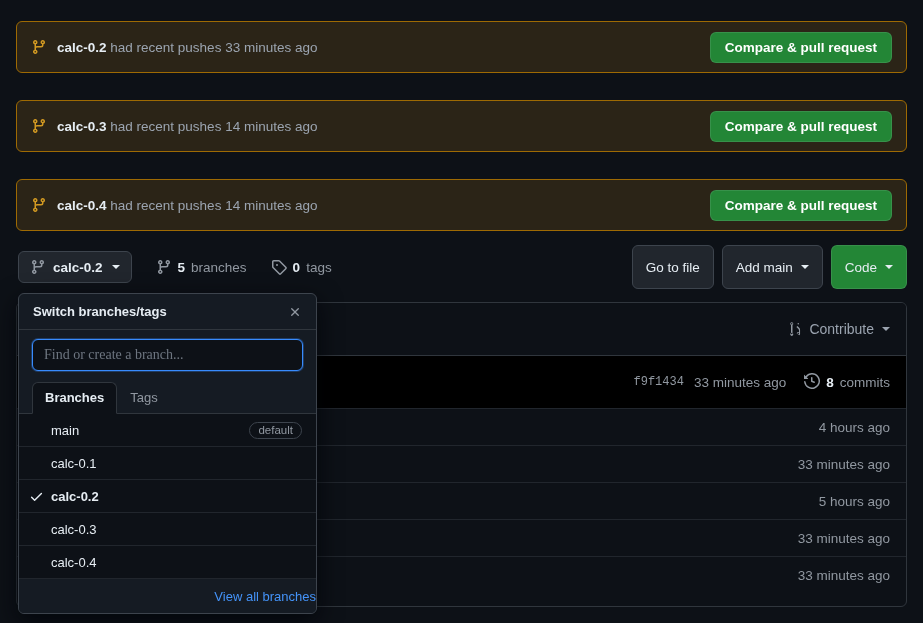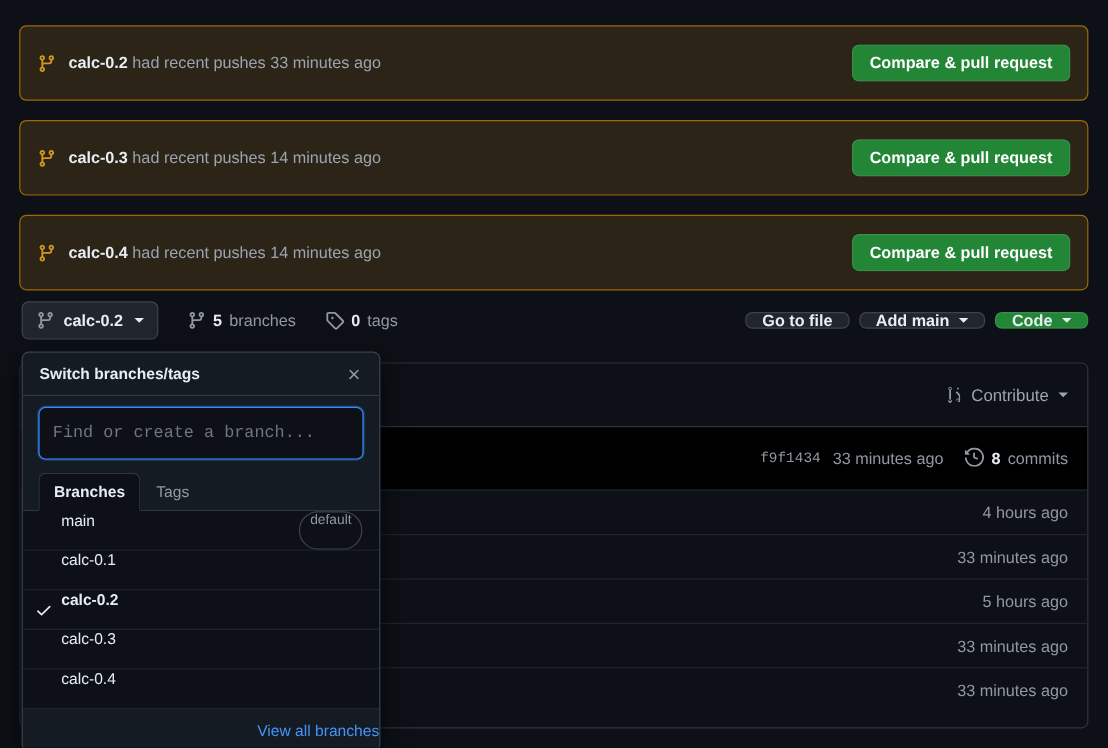--- a/index.html
+++ b/index.html
@@ -8,21 +8,21 @@
     background: #0d1117;
     font-family: "Liberation Sans", sans-serif;
     overflow: hidden;
   }
   body { position: relative; }
 
   
   .banner {
     position: absolute;
     left: 16px; right: 16px;
-    height: 63px;
+    height: 52px;
     background: #2b2417;
     border: 1px solid #9e6a03;
     border-radius: 6px;
     display: flex;
     align-items: center;
     padding: 0 14px;
   }
   .banner-icon { color: #d29922; flex: 0 0 auto; display: flex; margin-right: 10px; }
   .banner-text { font-size: 13.5px; color: #9ba4b0; white-space: nowrap; }
   .banner-text b { color: #e6edf3; font-weight: 700; }
@@ -81,22 +81,22 @@
   }
   .meta-item b { color: #e6edf3; font-weight: 700; }
   .meta-item .ic { color: #9198a1; display:flex; }
   .toolbar .spacer { flex: 1 1 auto; }
   .btn {
     background: #21262d;
     border: 1px solid #3d444d;
     border-radius: 6px;
     color: #e6edf3;
     font-size: 13.5px;
-    font-weight: 700;
-    height: 14px;
+    font-weight: 400;
+    height: 44px;
     padding: 0 13px;
     display: flex; align-items: center; gap: 6px;
     cursor: pointer;
     margin-left: 8px;
     font-family: "Liberation Sans", sans-serif;
   }
   .btn.green { background: #238636; border-color: rgba(240,246,252,0.1); }
 
   
   .panel {
@@ -183,30 +183,30 @@
     display: flex; align-items: center;
     padding: 12px 14px;
     border-bottom: 1px solid #30363d;
   }
   .dd-title { color: #e6edf3; font-size: 13px; font-weight: 700; }
   .dd-header .spacer { flex: 1 1 auto; }
   .dd-close { color: #9198a1; cursor: pointer; display:flex; }
   .dd-search-wrap { padding: 9px 13px 10px 13px; }
   .dd-input {
     width: 100%;
-    height: 44px;
+    height: 32px;
     background: #0d1117;
     border: 1px solid #388bfd;
     border-radius: 6px;
     color: #ec4899;
     padding: 0 11px;
     font-size: 14px;
     outline: none;
     box-shadow: 0 0 0 1px rgba(56,139,253,0.3);
-    font-family: Liberation Mono, monospace;
+    font-family: Liberation Serif, serif;
   }
   .dd-input::placeholder { color: #6e7681; }
   .dd-tabs {
     display: flex;
     border-bottom: 1px solid #30363d;
     padding: 0 13px;
   }
   .dd-tab {
     font-size: 13px;
     color: #9198a1;
@@ -220,21 +220,21 @@
   }
   .dd-tab.active {
     color: #e6edf3;
     font-weight: 700;
     background: #0d1117;
     border-color: #30363d;
     border-bottom: 1px solid #0d1117;
   }
   .dd-item {
     height: 33px;
-    display: flex; 
+    display: flex; align-items: center;
     padding: 0 14px 0 10px;
     border-bottom: 1px solid #21262d;
     background: #0d1117;
     cursor: pointer;
   }
   .dd-check {
     width: 22px; flex: 0 0 22px;
     color: #e6edf3; display: flex; align-items: center;
   }
   .dd-name { color: #e6edf3; font-size: 13px; }

